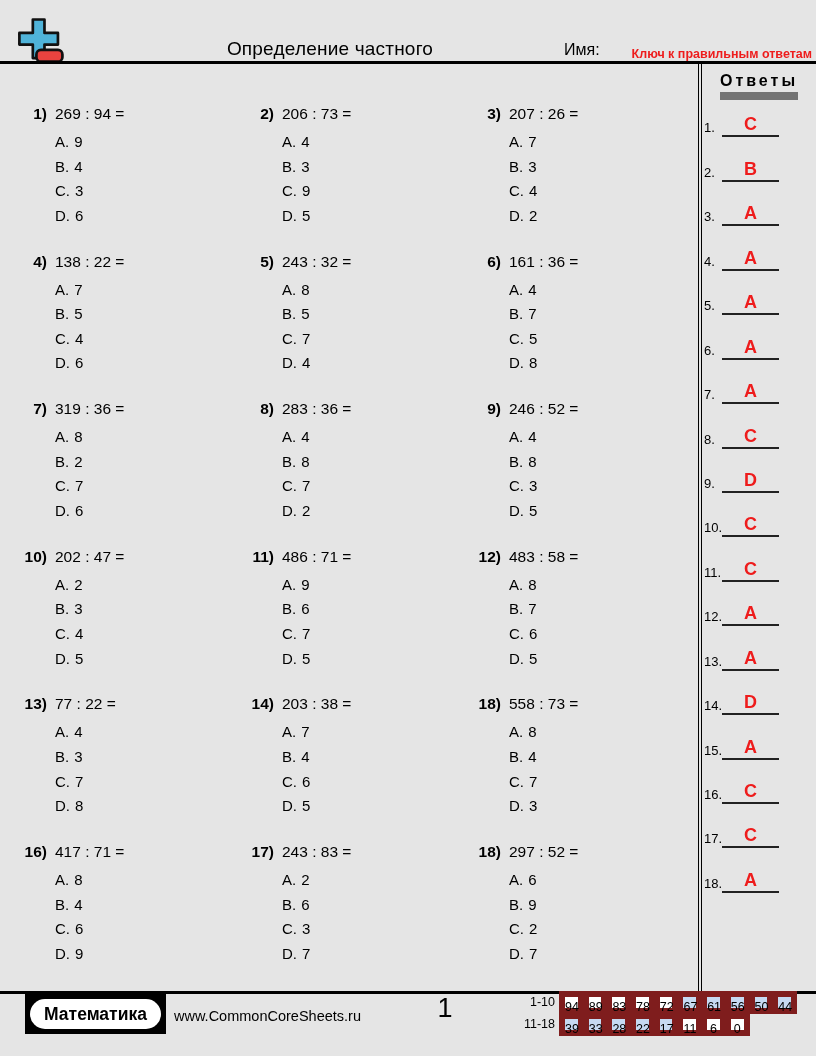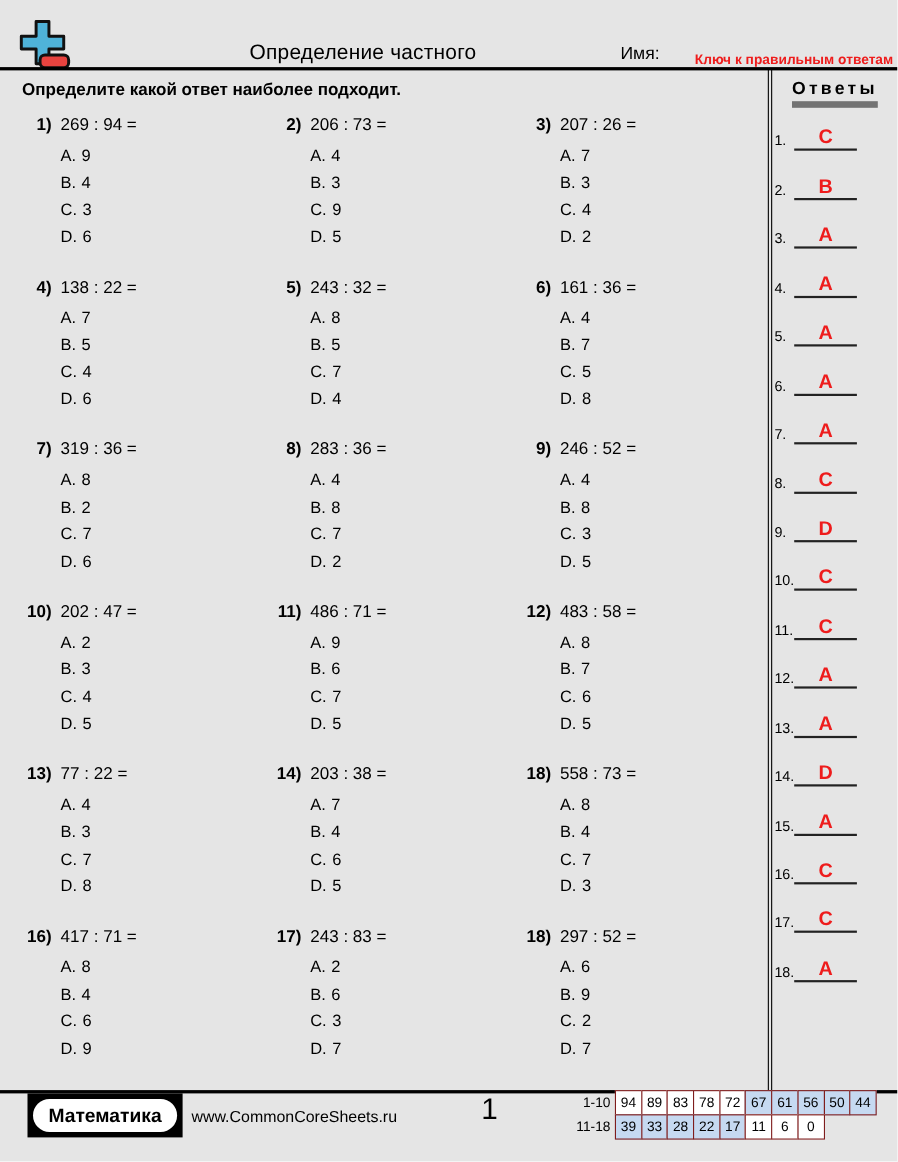--- a/index.html
+++ b/index.html
@@ -25,61 +25,60 @@
   .opt{font-size:15px;line-height:24.6px;}
   .opt-label{display:inline-block;}
   .opt-val{margin-left:5px;}
   .opts{margin-top:6px;}
 
   
   .col-divider{position:absolute;left:698px;top:62px;height:930px;width:4px;
                border-left:1.6px solid #000;border-right:1.6px solid #000;box-sizing:border-box;}
   .answers-title-wrap{position:absolute;left:704px;top:72px;width:110px;text-align:center;}
   .answers-title{display:inline-block;font-weight:bold;font-size:16px;letter-spacing:3px;
-                 border-bottom:6px solid #737373;padding-bottom:2px;}
+                 border-bottom:8px solid #737373;padding-bottom:2px;}
   .answers-list{position:absolute;left:698px;top:93px;width:116px;}
   .ans-item{height:44.45px;display:flex;align-items:flex-end;}
   .ans-num{width:24px;flex:none;font-size:13px;padding-left:6px;padding-bottom:2px;
            box-sizing:border-box;}
   .ans-slot{width:57px;border-bottom:2px solid #222;text-align:center;}
   .ans-letter{color:#ee1c1c;font-weight:bold;font-size:18px;line-height:21px;}
 
   
   .footer-rule{position:absolute;left:0;top:991px;width:816px;height:2.5px;background:#000;}
   .badge{position:absolute;left:25px;top:994px;width:141px;height:40px;background:#000;
          display:flex;align-items:center;justify-content:center;}
   .badge-pill{background:#fff;border-radius:16px;width:131px;height:30px;display:flex;
               align-items:center;justify-content:center;font-weight:bold;font-size:17.5px;}
   .website{position:absolute;left:174px;top:1008px;font-size:14.5px;}
   .page-num{position:absolute;left:425px;top:993px;width:40px;text-align:center;font-size:27px;}
   .score{position:absolute;left:500px;top:991px;font-size:12.5px;}
   .score-row{display:flex;height:23px;}
   .score-row + .score-row{margin-top:-1px;}
   .score-label{width:60px;text-align:right;padding-right:5px;line-height:23px;flex:none;
                box-sizing:border-box;}
-  .score-cell{width:24.7px;flex:none;border:1px solid #7f1d1d;margin-left:-1px;text-align:center;
+  .score-cell{width:24.7px;flex:none;border:6px solid #7f1d1d;margin-left:-1px;text-align:center;
               line-height:21px;background:#fff;box-sizing:border-box;}
   .score-cell.shaded{background:#c6d9f1;}
 </style>
 </head>
 <body>
 
 <div class="page">
 
   <div class="logo">
     <svg viewBox="0 0 58 56" width="52" height="52" aria-hidden="true">
       <path d="M21 4 h13 v15 h15 v13 h-15 v15 h-13 v-15 h-15 v-13 h15 z" fill="#4fb3d9" stroke="#111" stroke-width="3" stroke-linejoin="round"></path>
       <rect x="25" y="38" width="29" height="13" rx="5" fill="#e8433f" stroke="#111" stroke-width="3"></rect>
     </svg>
   </div>
   <div class="title">Определение частного</div>
   <div class="name-label">Имя:</div>
   <div class="key-label">Ключ к правильным ответам</div>
   <div class="header-rule"></div>
-  <div class="instruction">Определите какой ответ наиболее подходит.</div>
 
   <div class="problems" id="problems">
       <div class="problem">
         <span class="q-num">1)</span>
         <div class="p-body">
           <div class="q-line">269 : 94 =</div>
           <div class="opts">
             <div class="opt"><span class="opt-label">A.</span><span class="opt-val">9</span></div>
             <div class="opt"><span class="opt-label">B.</span><span class="opt-val">4</span></div>
             <div class="opt"><span class="opt-label">C.</span><span class="opt-val">3</span></div>

